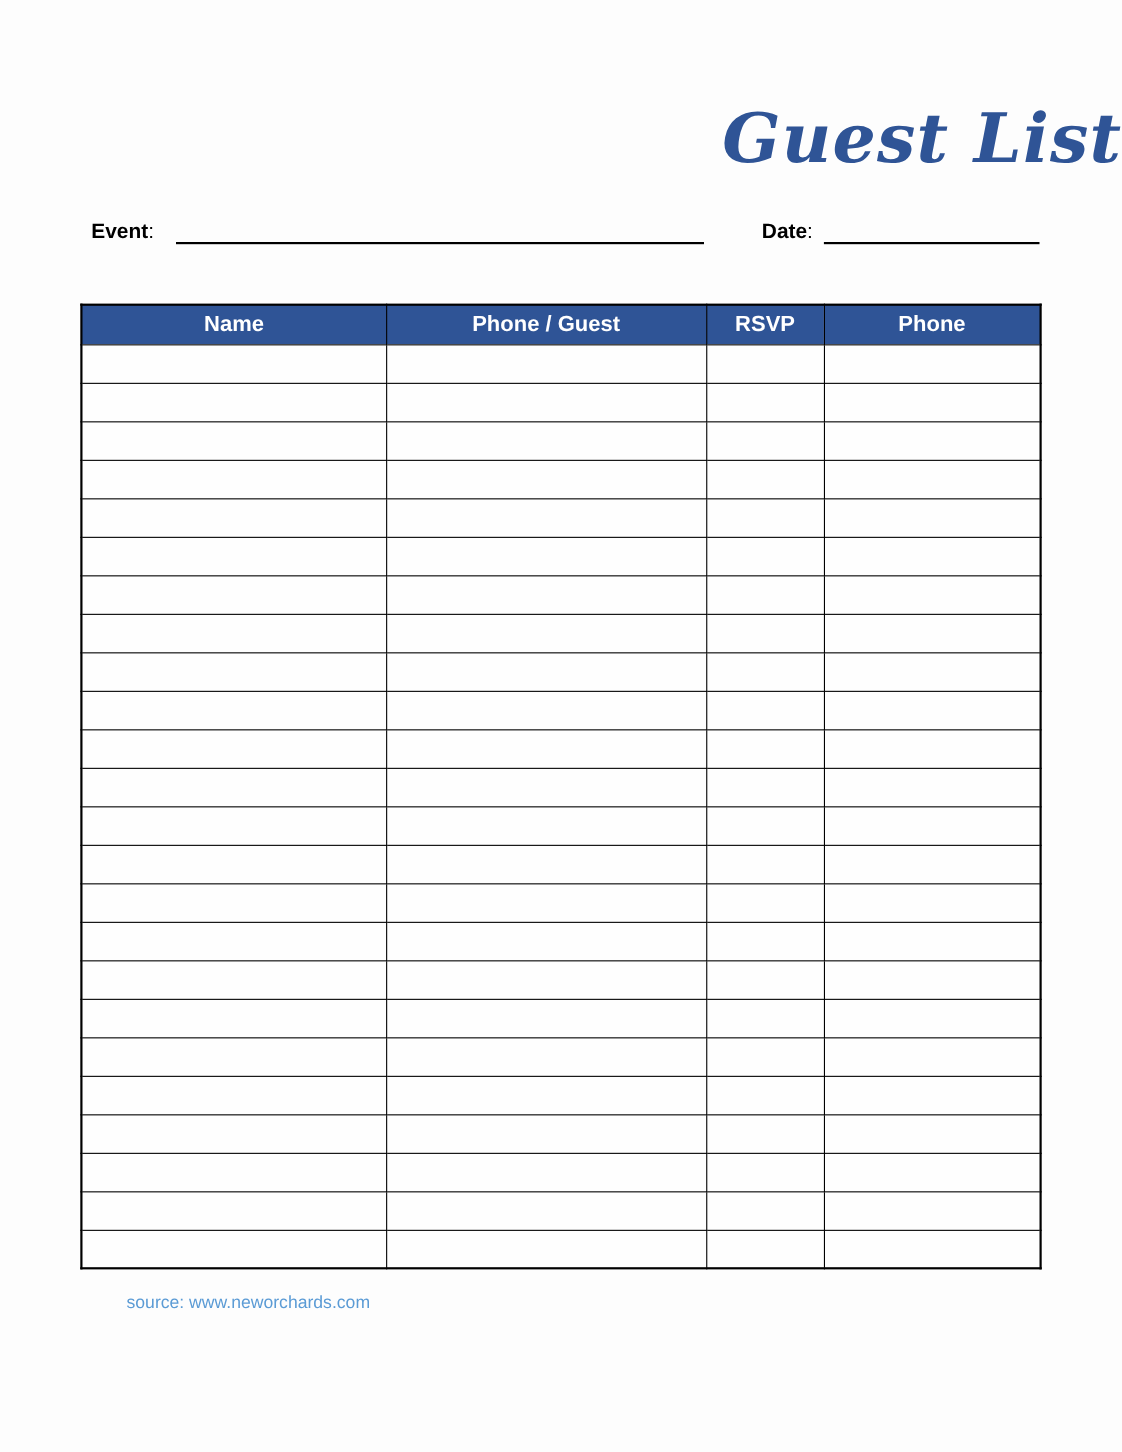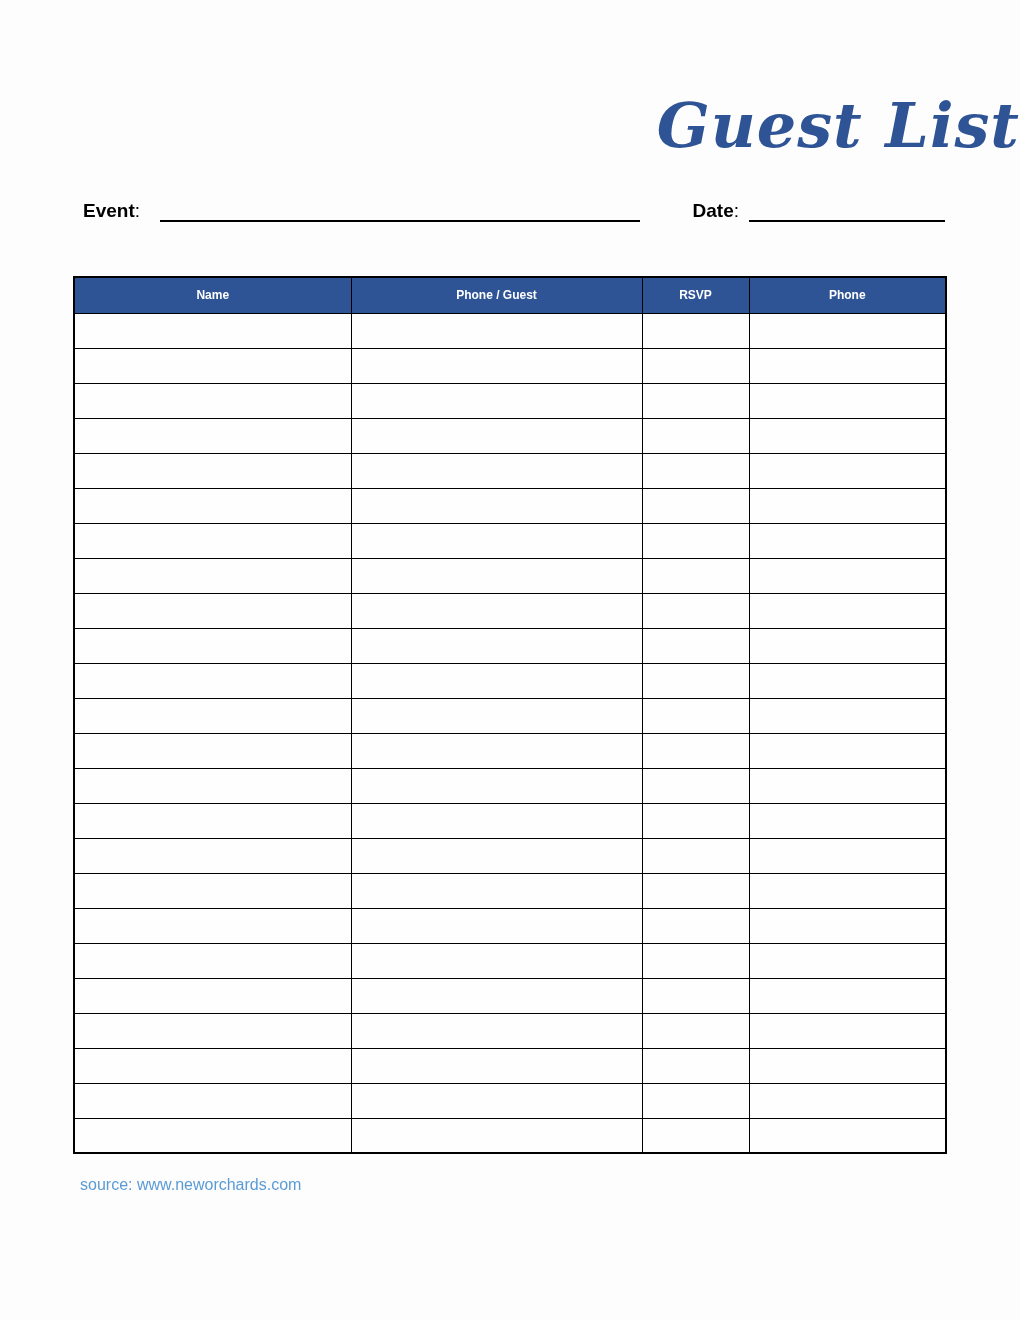--- a/index.html
+++ b/index.html
@@ -51,41 +51,41 @@
   table.guest-table{
     border-collapse:collapse;
     table-layout:fixed;
     width:872px;
     margin:54px 0 0 73px;
     border:2px solid var(--grid);
   }
   .guest-table th{
     background:var(--accent);
     color:#fff;
-    font-size:12px;
+    font-size:20px;
     font-weight:700;
     height:36px;
     border:1px solid var(--grid);
     padding:0 4px;
     text-align:center;
   }
   .guest-table td{
     height:35px;
     border:1px solid var(--grid);
     background:#fefefe;
     padding:0 6px;
     font-size:15px;
   }
   .col-name{width:277px;}
   .col-phone{width:291px;}
   .col-rsvp{width:107px;}
   .col-notes{width:197px;}
 
   .source-line{
-    margin:22px 0 0 80px;
+    margin:22px 0 0 115px;
     font-size:16px;
     color:var(--link);
   }
 </style>
 </head>
 <body>
 
 <div class="page">
 
   <h1 class="title">Guest List</h1>

